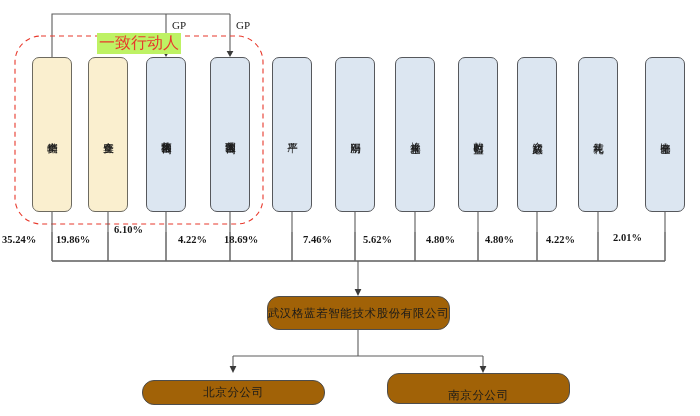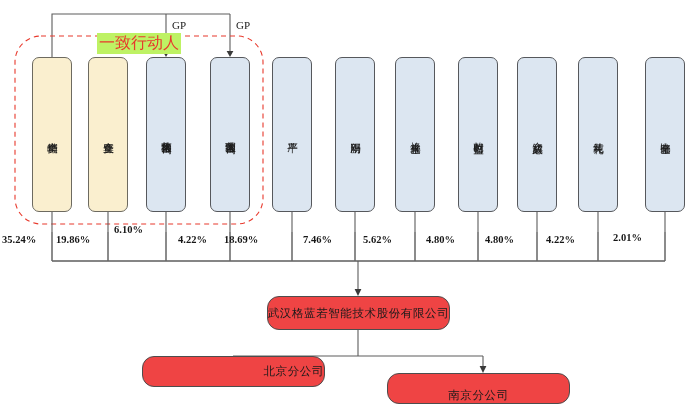--- a/index.html
+++ b/index.html
@@ -64,21 +64,21 @@
     white-space:nowrap;
     background:#bef264;
     padding:0 2px;
   }
 
   
   .co-box{
     position:absolute;
     border:1.1px solid #4d4d4d;
     border-radius:12px;
-    background:#ef4444;
+    background:#a16207;
     box-sizing:border-box;
     display:flex;
     align-items:center;
     justify-content:center;
   }
   .co-label{
     font-size:11.5px;
     color:#1a1a1a;
     letter-spacing:0.6px;
     white-space:nowrap;
@@ -191,18 +191,18 @@
 
 <div class="gp" style="left:172px;top:19px;">GP</div>
 <div class="gp" style="left:236px;top:19px;">GP</div>
 
 <div class="concert" style="left:97px;top:33px;">一致行动人</div>
 
 <div class="co-box" style="left:267px;top:296px;width:183px;height:34px;">
   <span class="co-label">武汉格蓝若智能技术股份有限公司</span>
 </div>
 
-<div class="co-box" style="left:142px;top:356px;width:183px;height:31px;justify-content:flex-end;">
+<div class="co-box" style="left:142px;top:380px;width:183px;height:25px;">
   <span class="co-label">北京分公司</span>
 </div>
 <div class="co-box" style="left:387px;top:373px;width:183px;height:31px;align-items:flex-end;">
   <span class="co-label">南京分公司</span>
 </div>
 
 </body></html>

